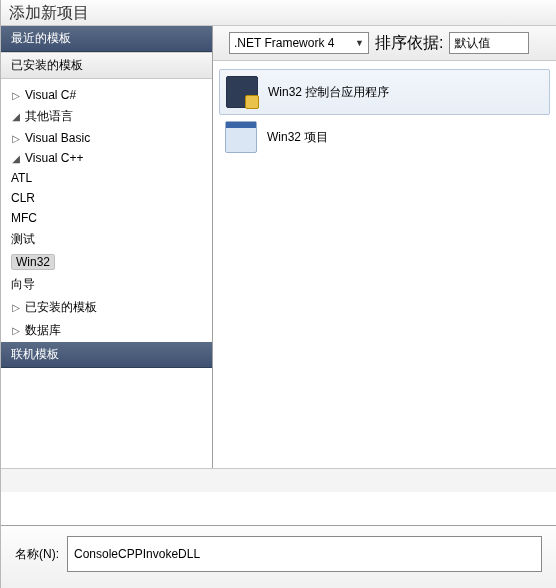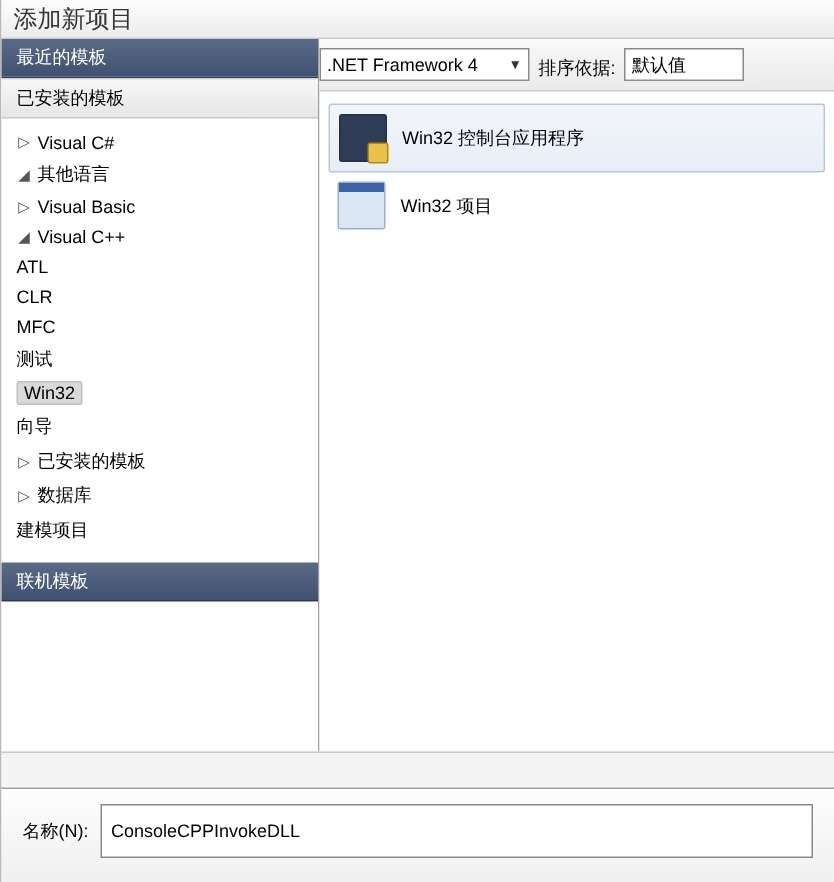--- a/index.html
+++ b/index.html
@@ -15,33 +15,33 @@
   .tree li { padding: 2px 0 2px 2px; white-space: nowrap; }
   .tree .row { display: flex; align-items: center; gap: 4px; cursor: pointer; padding: 1px 2px; }
   .tree .twisty { width: 10px; display: inline-block; text-align: center; color: #555; font-size: 10px; }
   .tree .label { }
   .tree .sel { background: #d9d9d9; border: 1px solid #bfbfbf; padding: 0 4px; border-radius: 2px; }
   .ind0 { padding-left: 4px; }
   .ind1 { padding-left: 18px; }
   .ind2 { padding-left: 32px; }
   .ind3 { padding-left: 48px; }
   .right-col { flex: 1; display: flex; flex-direction: column; background: #fff; }
-  .right-toolbar { background: linear-gradient(#f9f9f9,#eaeaea); padding: 6px 0; display: flex; align-items: flex-end; gap: 6px; border-bottom: 1px solid #c8c8c8; }
+  .right-toolbar { background: linear-gradient(#f9f9f9,#eaeaea); padding: 6px 16px; display: flex; align-items: center; gap: 6px; border-bottom: 1px solid #c8c8c8; }
   .combo { flex: 0 0 140px; height: 22px; border: 1px solid #8a8a8a; background: #fff; display: flex; align-items: center; padding: 0 4px; justify-content: space-between; }
   .combo .arrow { font-size: 9px; color: #333; }
-  .sort-label { font-size: 12px; color: #000; }
+  .sort-label { font-size: 16px; color: #000; }
   .combo2 { flex: 0 0 80px; height: 22px; border: 1px solid #8a8a8a; background: #fff; display: flex; align-items: center; padding: 0 4px; justify-content: space-between; }
   .template-list { flex: 1; padding: 8px 6px; }
   .template-item { display: flex; align-items: center; gap: 10px; padding: 6px 6px; cursor: pointer; }
   .template-item.selected { background: linear-gradient(#f2f6fb,#e8eef6); border: 1px solid #b8c7dc; border-radius: 2px; }
   .template-item .icon { width: 32px; height: 32px; background: #2e3c55; border: 1px solid #23314a; position: relative; border-radius: 2px; }
   .template-item .icon .sub { position: absolute; right: -2px; bottom: -2px; width: 14px; height: 14px; background: #e8c24a; border: 1px solid #b58900; border-radius: 2px; }
   .template-item .icon.win { background: #dbe6f4; border: 1px solid #9ab0cd; }
   .template-item .icon.win .bar { position:absolute; top:0; left:0; right:0; height:6px; background:#3a66a7; }
-  .bottom-bar { border-top: 1px solid #a0a0a0; padding: 10px 14px 16px; display:flex; align-items:center; gap:8px; background: linear-gradient(#fdfdfd,#f0f0f0); }
+  .bottom-bar { border-top: 1px solid #a0a0a0; padding: 10px 14px 16px; display:flex; align-items:center; gap:8px; background: linear-gradient(#fdfdfd,#f0f0f0); margin-top: 33px; }
   .bottom-bar label { font-size: 12px; }
   .bottom-bar input { flex:1; height:36px; border:1px solid #888; padding:0 6px; font-size:12px; }
   .divider-gap { height:24px; border-top:1px solid #c8c8c8; background:#f4f4f4; }
 </style>
 </head>
 <body>
 
 <div class="dialog">
   <div class="titlebar">添加新项目</div>
   <div class="content">

